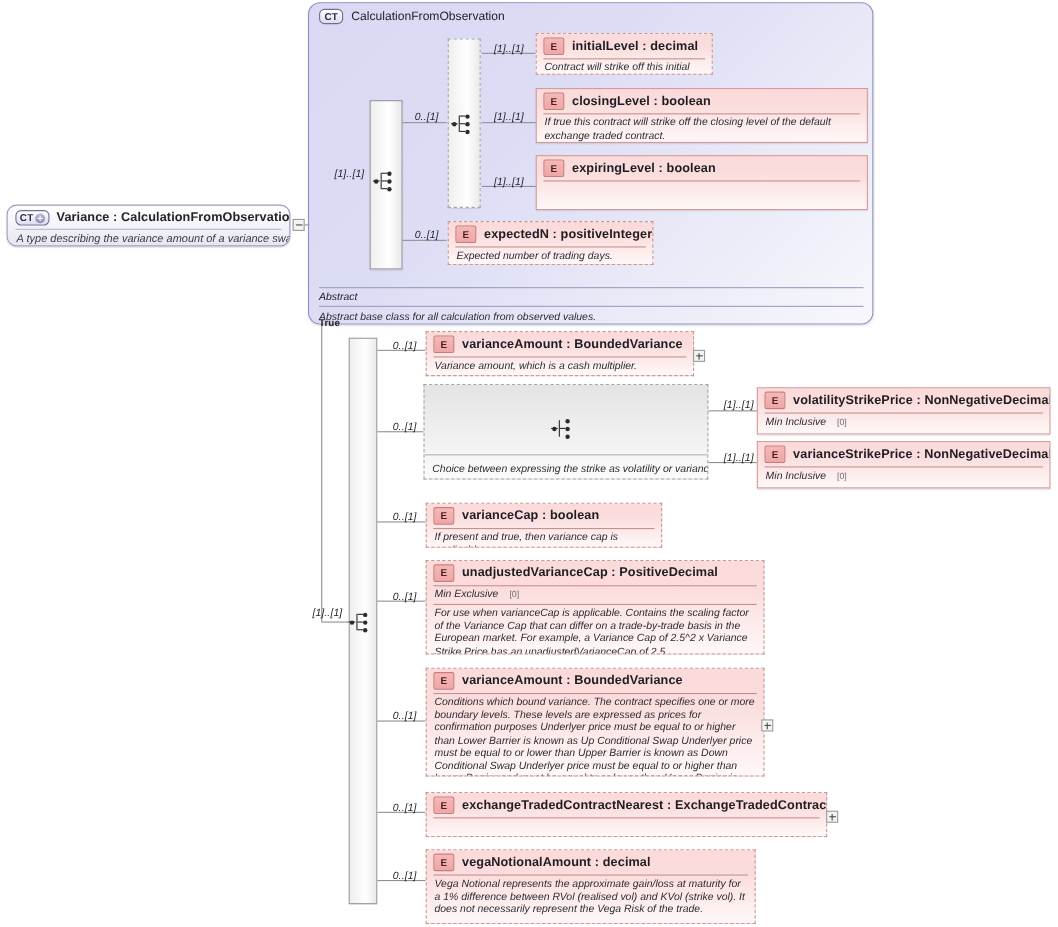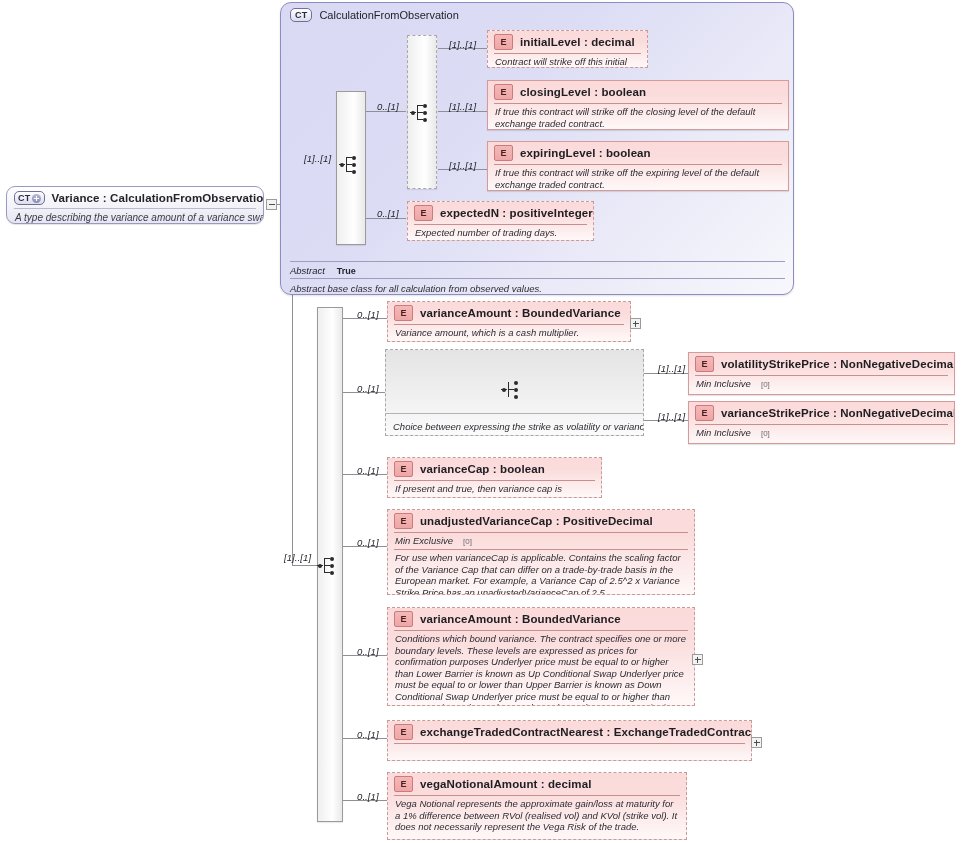--- a/index.html
+++ b/index.html
@@ -231,35 +231,34 @@
       <div class="eline"></div>
       <div class="edoc">If true this contract will strike off the closing level of the default exchange traded contract.</div>
     </div>
 
     <div class="elem abs" style="left:206px;top:138px;width:302px;height:50px;">
       <div class="ehdr">
         <span class="ebadge">E</span>
         <span class="ename">expiringLevel : boolean</span>
       </div>
       <div class="eline"></div>
-      <div class="edoc">If true this contract will strike off the expiring level of the default exchange traded contract.</div>
     </div>
 
     <span class="card" style="left:96px;top:205px;">0..[1]</span>
     <div class="elem opt abs" style="left:126px;top:198px;width:187px;height:40px;">
       <div class="ehdr">
         <span class="ebadge">E</span>
         <span class="ename">expectedN : positiveInteger</span>
       </div>
       <div class="eline"></div>
       <div class="edoc">Expected number of trading days.</div>
     </div>
 
     <div class="hrule" style="left:9px;top:258px;width:495px;"></div>
-    <div class="absrow" style="left:9px;top:262px;">
+    <div class="absrow" style="left:9px;top:262px;flex-direction:column;">
       <span class="k">Abstract</span>
       <span class="v">True</span>
     </div>
     <div class="hrule" style="left:9px;top:275px;width:495px;"></div>
     <div class="absdoc" style="left:9px;top:280px;">Abstract base class for all calculation from observed values.</div>
   </div>
 
   <div class="group abs" style="left:317px;top:307px;width:26px;height:515px;">
     <div class="glyph" style="left:-1px;top:247px;">
       <span class="seg" style="left:0px;top:10px;width:6px;height:1px;"></span>

